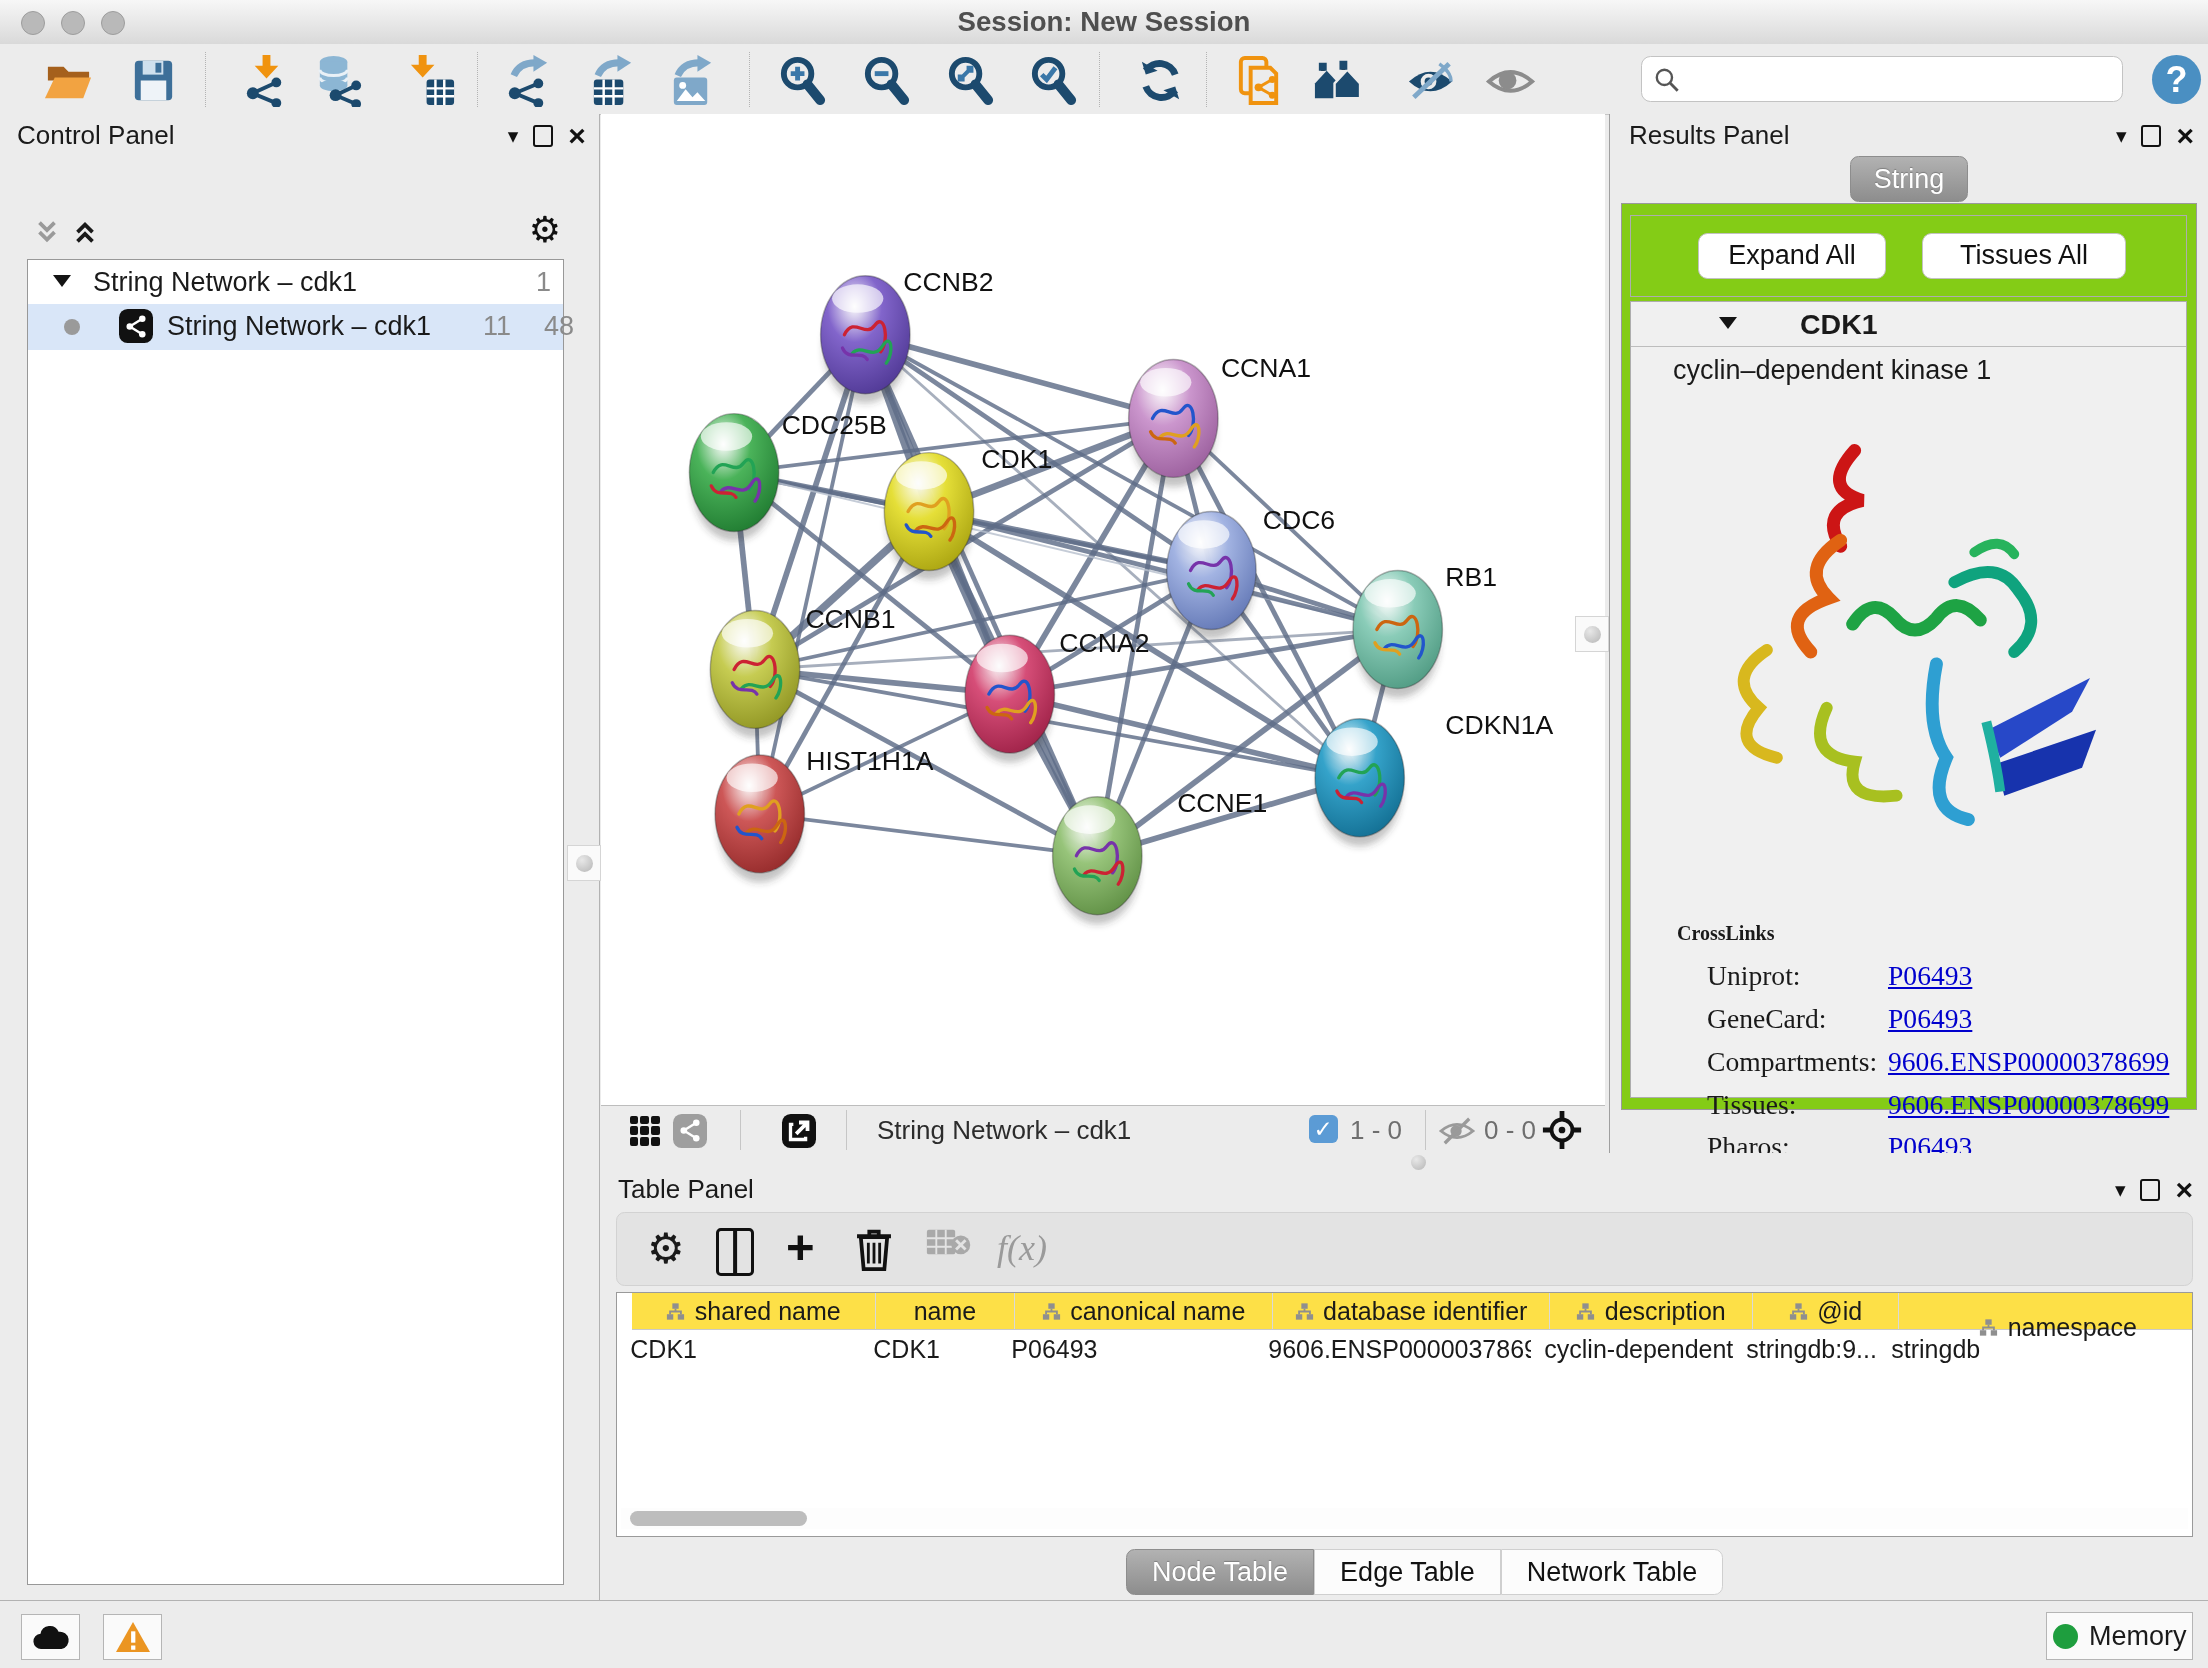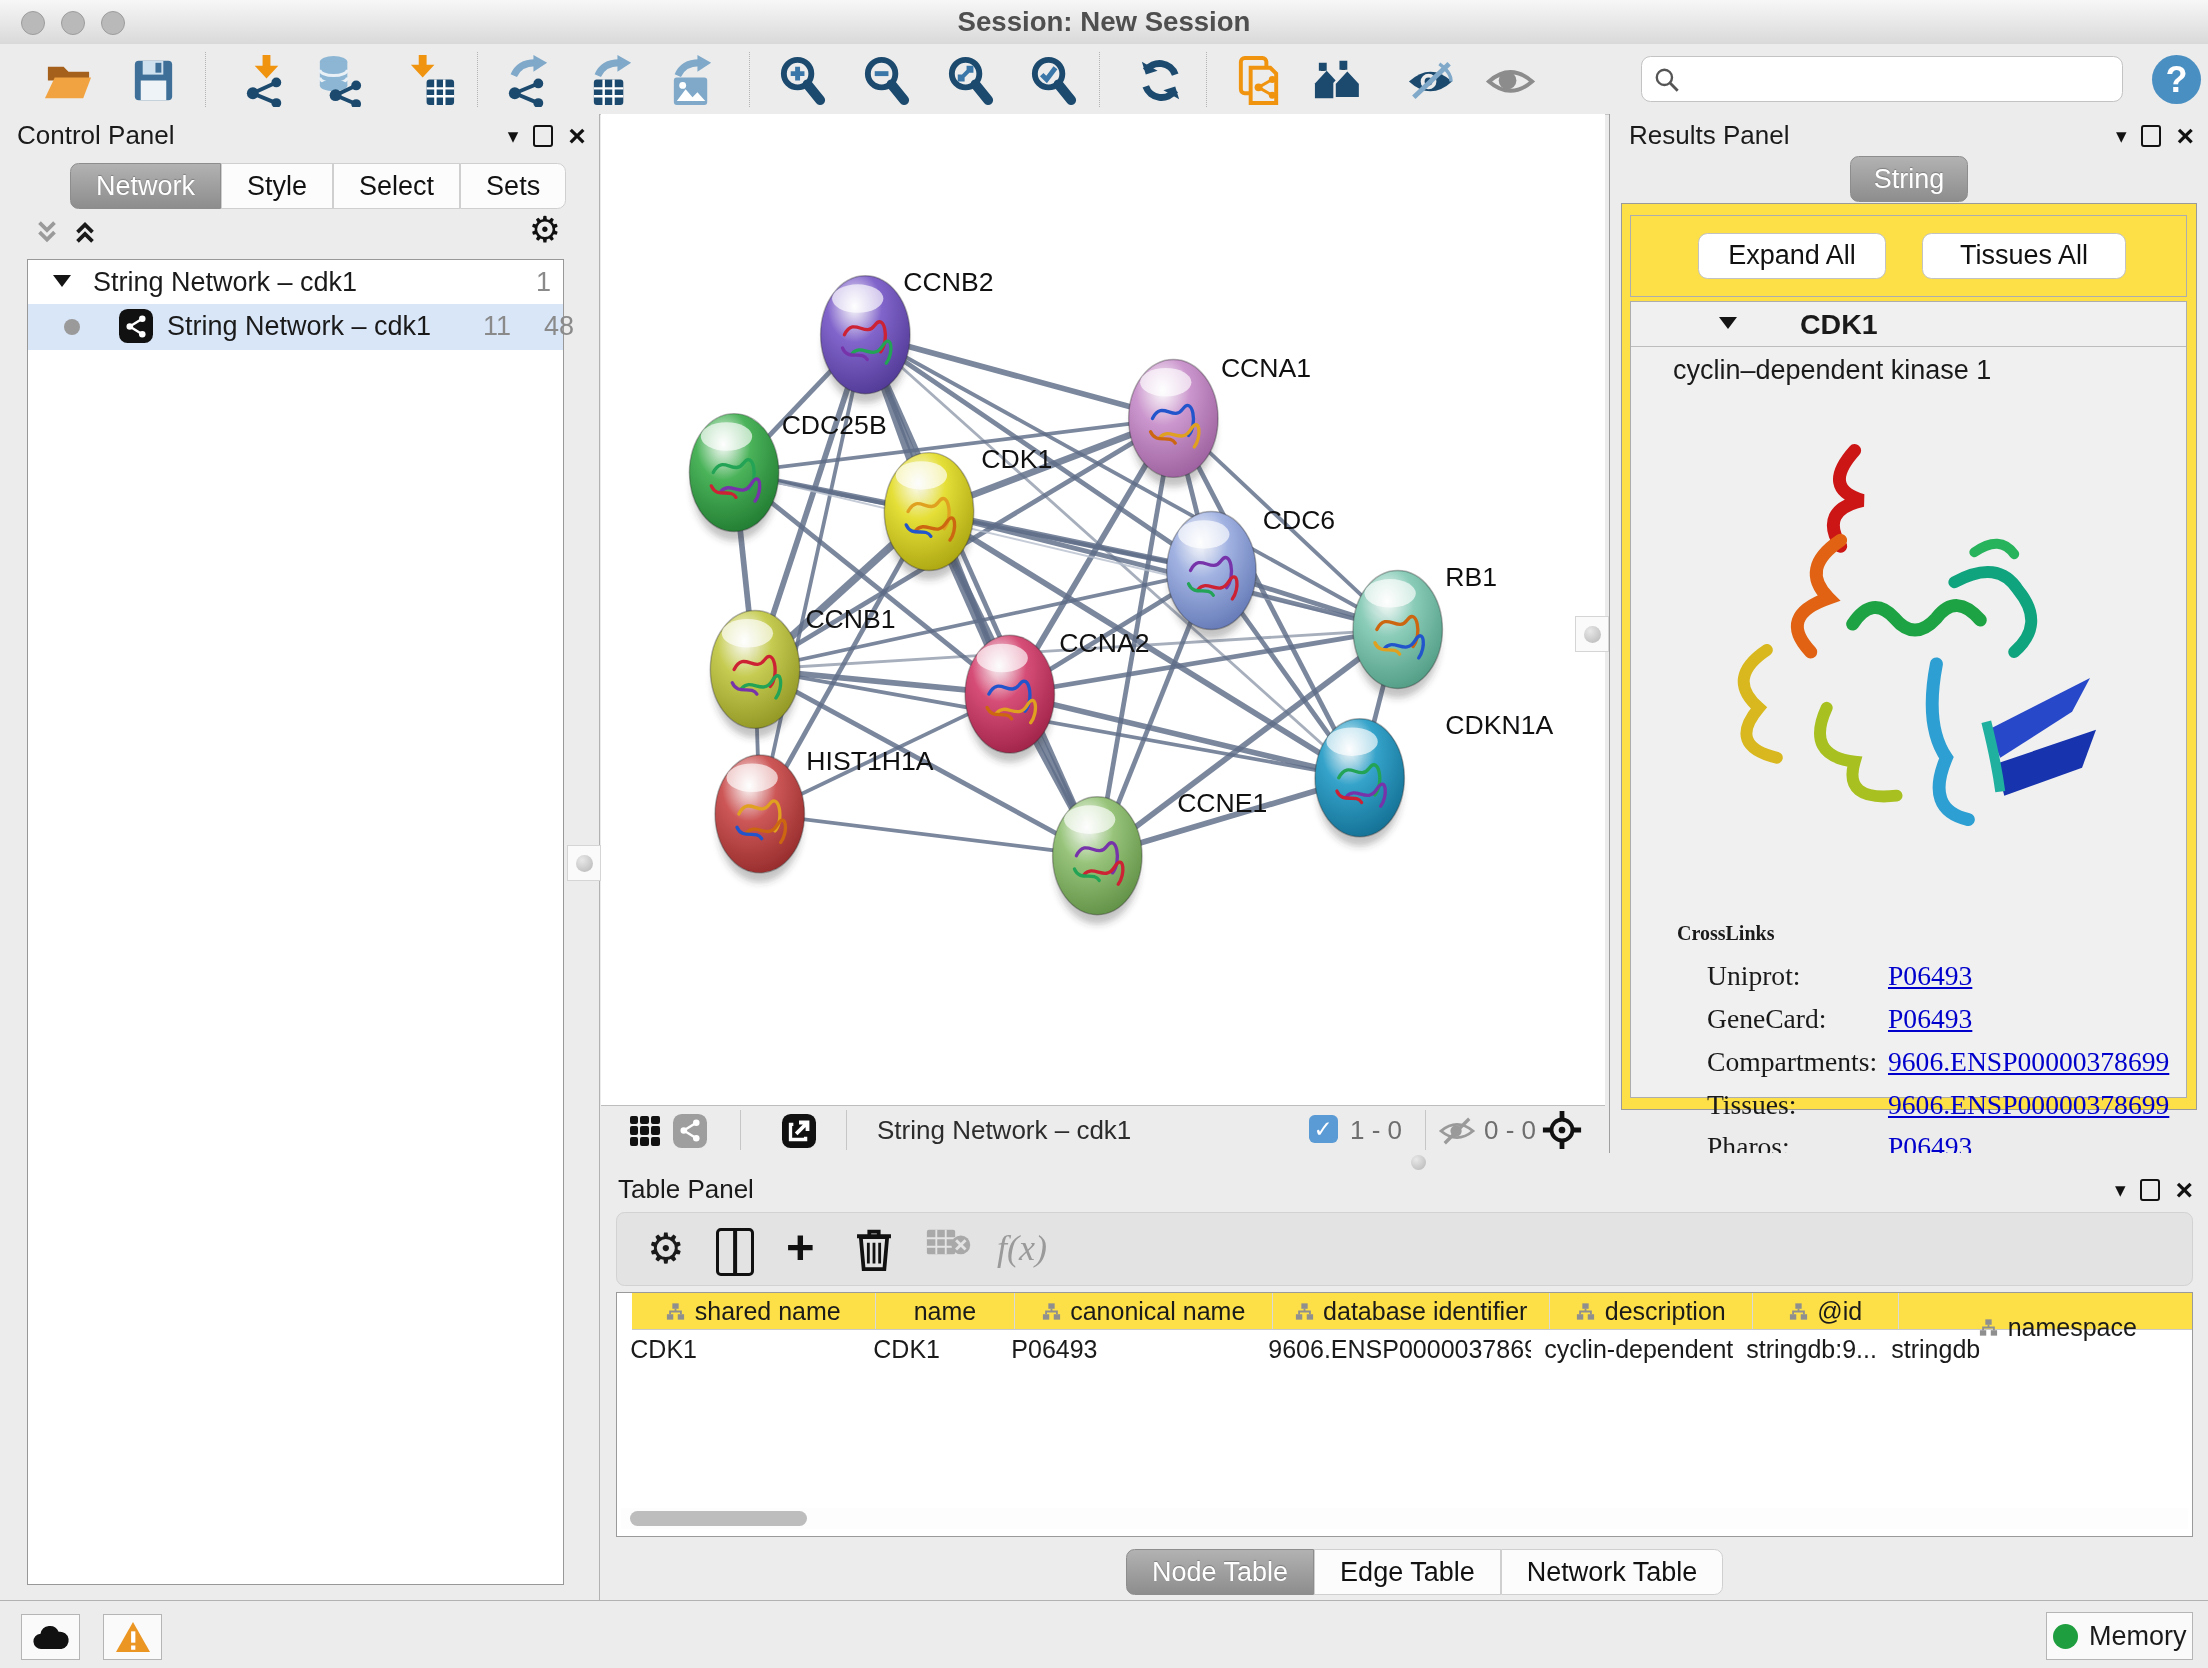--- a/index.html
+++ b/index.html
@@ -84,21 +84,21 @@
   .extlink-btn{position:absolute;left:181px;top:7.6px;width:34px;height:34px;background:#111;
                border-radius:8.6px;}
 
   
   .results-panel{position:absolute;left:1609px;top:114px;width:599px;height:1486px;background:#ececec;
                  border-left:1.9px solid #9f9f9f;}
   .rp-title{position:absolute;left:19px;top:5.7px;}
   .rp-ph{right:15px;top:9.5px;}
   .rp-tab{position:absolute;left:240px;top:42px;width:116px;border-radius:8.6px;}
   .rp-box{position:absolute;left:11.4px;top:89px;width:574px;height:905px;border:1.9px solid #9a9a9a;
-          background:#fde047;}
+          background:#84cc16;}
   .rp-btnbox{position:absolute;left:7.6px;top:11.4px;width:555px;height:80px;border:1px solid #adadad;}
   .btn{position:absolute;height:44px;background:#fff;border:1.9px solid #c2c2c2;border-radius:9.5px;
        font-size:27px;text-align:center;line-height:42px;color:#111;}
   .rp-entry{position:absolute;left:7.6px;top:97px;width:555px;height:795px;border:1px solid #adadad;
             background:#f0f0f0;}
   .rp-entry-head{position:absolute;left:0;top:0;width:100%;height:44px;border-bottom:1px solid #bdbdbd;}
   .rp-entry-name{position:absolute;left:169px;top:5.7px;font-size:28.5px;font-weight:bold;}
   .rp-desc{position:absolute;left:42px;top:53px;font-size:27px;}
   .rp-protein{position:absolute;left:74px;top:107px;}
   .rp-cross-title{position:absolute;left:46px;top:620px;font-family:"Liberation Serif",serif;
@@ -325,21 +325,20 @@
   <div class="help-btn">?</div>
 </div>
 
 <div class="control-panel">
   <div class="cp-title panel-title">Control Panel</div>
   <div class="ph-icons cp-ph">
     <span class="ph-drop">▾</span>
     <span class="ph-float"></span>
     <span class="ph-close">×</span>
   </div>
-  <div class="cp-tabs" id="cp-tabs"><span class="tab selected first" style="padding: 0px 25px;">Network</span><span class="tab" style="padding: 0px 25px;">Style</span><span class="tab" style="padding: 0px 25px;">Select</span><span class="tab last" style="padding: 0px 25px;">Sets</span></div>
   <div class="cp-status">
     <svg width="30" height="32" viewBox="0 0 32 34" style="position:absolute;left:32px;top:7.6px">
         <path d="M8 6 l8 8 8-8 M8 16 l8 8 8-8" stroke="#9a9a9a" stroke-width="4" fill="none"></path>
       </svg>
     <svg width="30" height="32" viewBox="0 0 32 34" style="position:absolute;left:70px;top:7.6px">
         <path d="M8 26 l8-8 8 8 M8 16 l8-8 8 8" stroke="#1a1a1a" stroke-width="4" fill="none"></path>
       </svg>
     <div class="cp-gear">⚙</div>
   </div>
   <div class="cp-list">

